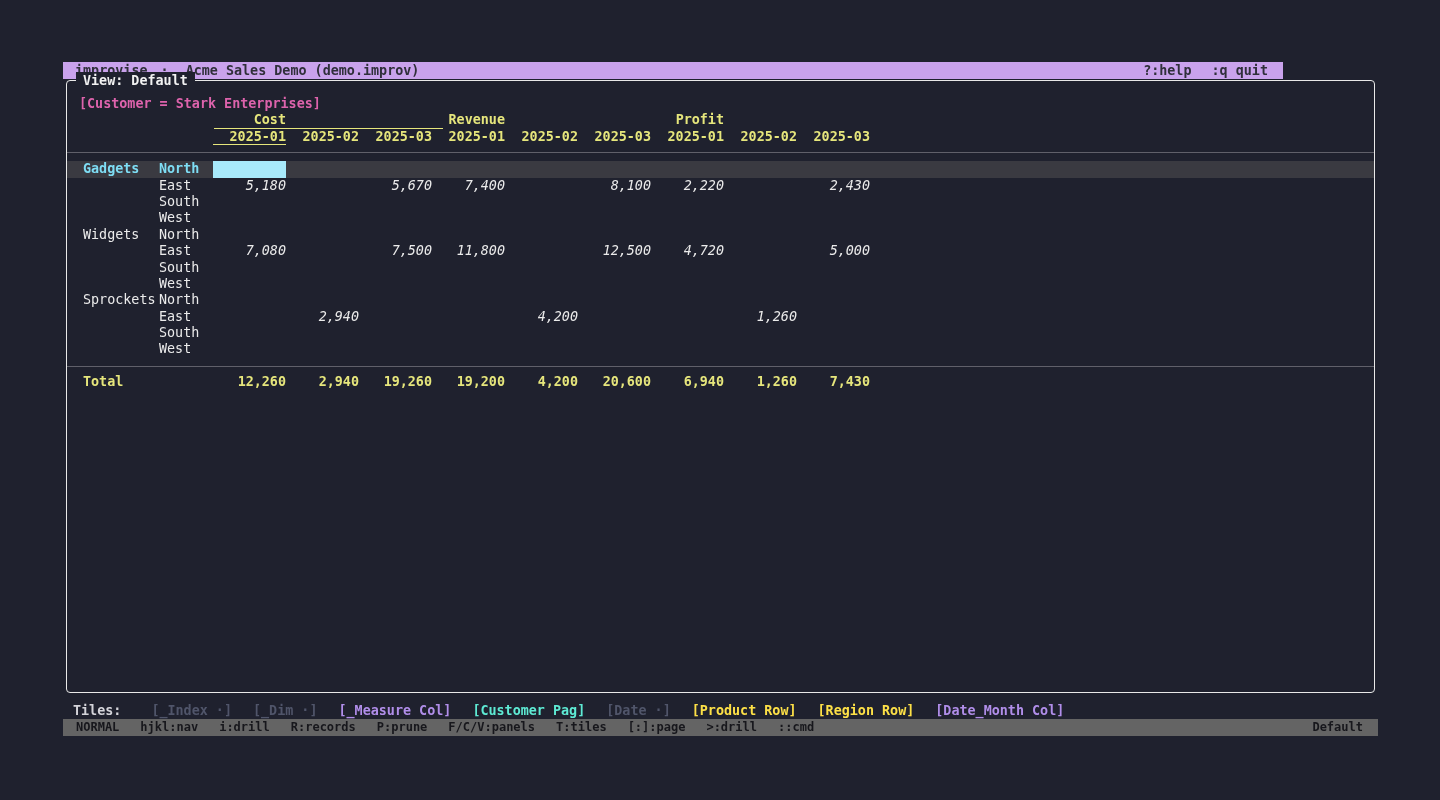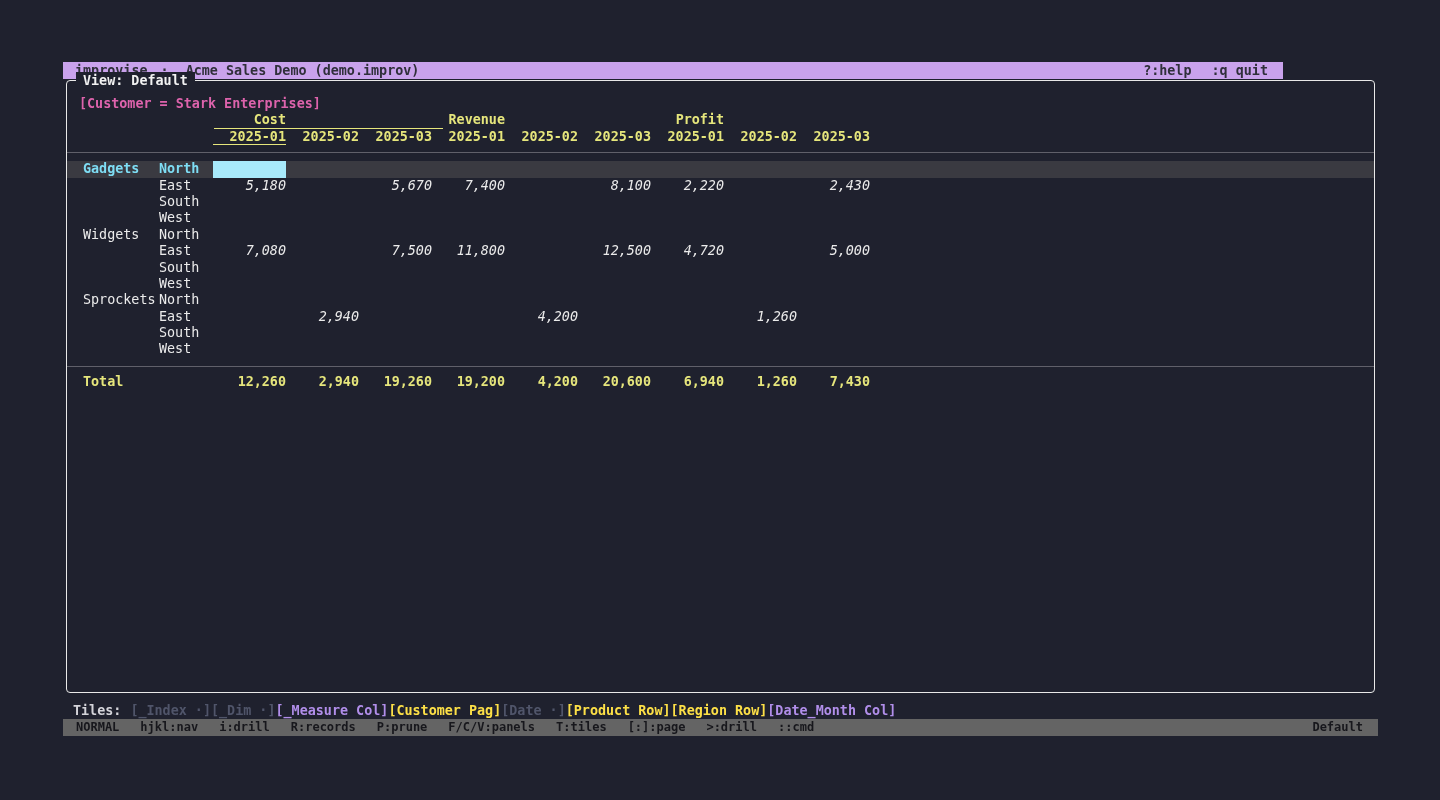--- a/index.html
+++ b/index.html
@@ -38,26 +38,26 @@
   .sep2 { margin-top:8px; }
   .body-row .c-val { font-style:italic; }
   .hl { background:#3a3a41; }
   .hl .c-prod, .hl .c-reg { color:#7eddf4; font-weight:bold; }
   .sel-cell { background:#a8eafb; }
   .totalrow { margin-top:7px; color:#e6e67c; font-weight:bold; }
   .totalrow .c-val { font-style:normal; }
 
   
   .tilesbar { position:absolute; left:63px; top:702px; width:1315px; height:17px;
-    line-height:17px; font-size:13.4px; font-weight:bold; display:flex; 
+    line-height:17px; font-size:13.4px; font-weight:bold; display:flex; gap:21px;
     padding-left:10px; white-space:pre; }
   .tiles-label { color:#d4d4da; margin-right:9px; }
   .tile-dim    { color:#50556a; }
   .tile-purple { color:#b18eea; }
-  .tile-pink   { color:#fde047; }
+  .tile-pink   { color:#5eead4; }
   .tile-green  { color:#fde047; }
 
   
   .statusbar { position:absolute; left:63px; top:719px; width:1315px; height:17px;
     background:#646464; color:#17171c; font-size:12px; font-weight:bold;
     line-height:17px; display:flex; gap:21px; padding:0 15px 0 13px; white-space:pre; }
   .sb-right { margin-left:auto; }
 </style>
 </head>
 <body>

